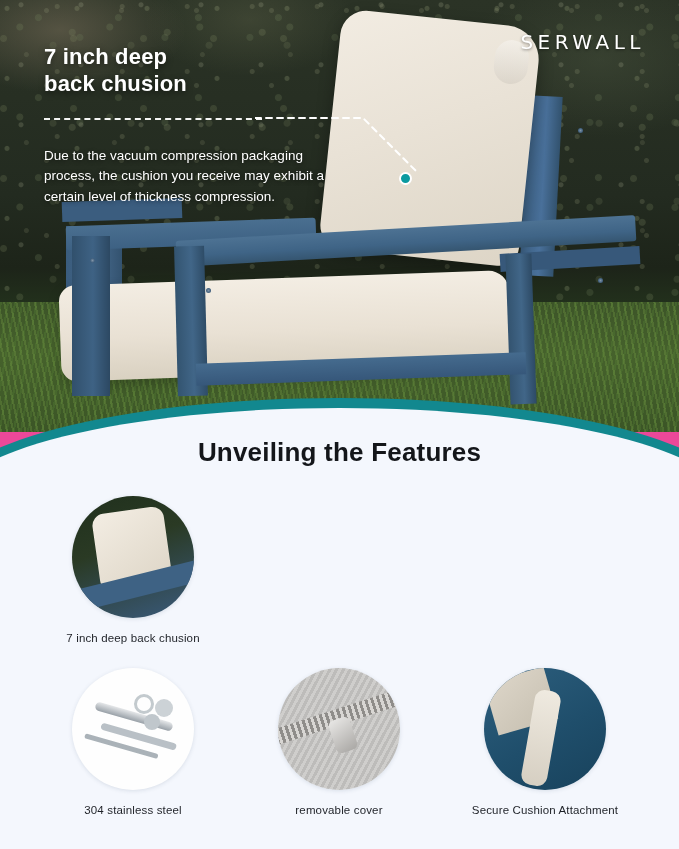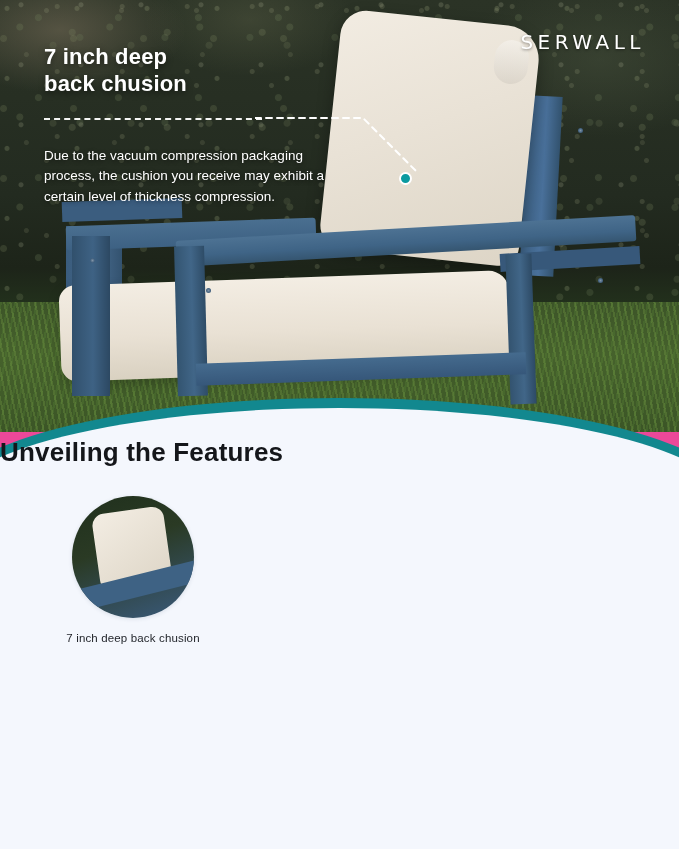--- a/index.html
+++ b/index.html
@@ -245,21 +245,21 @@
     left: -50px; top: 408px;
     width: 779px; height: 460px;
     background: #f4f7fd;
     border-radius: 50% 50% 0 0 / 21% 21% 0 0;
   }
 
   .features-title {
     position: absolute;
     left: 0; top: 437px;
     width: 679px;
-    text-align: left;
+    text-align: center;
     color: #14161a;
     font-size: 26px;
     font-weight: 700;
     letter-spacing: .2px;
   }
 
   .grid {
     position: absolute;
     left: 30px; top: 496px;
     width: 619px;
@@ -421,15 +421,29 @@
   <div class="features-title">Unveiling the Features</div>
 
   <div class="grid">
     <div class="grid-row">
       <div class="cell">
         <div class="thumb t1"></div>
         <div class="cap">7 inch deep back chusion</div>
       </div>
     </div>
 
+    <div class="grid-row row2">
+      <div class="cell">
+        <div class="thumb t4"></div>
+        <div class="cap">304 stainless steel</div>
+      </div>
+      <div class="cell">
+        <div class="thumb t5"></div>
+        <div class="cap">removable cover</div>
+      </div>
+      <div class="cell">
+        <div class="thumb t6"></div>
+        <div class="cap">Secure Cushion Attachment</div>
+      </div>
+    </div>
   </div>
 
 </div>
 
 </body></html>

